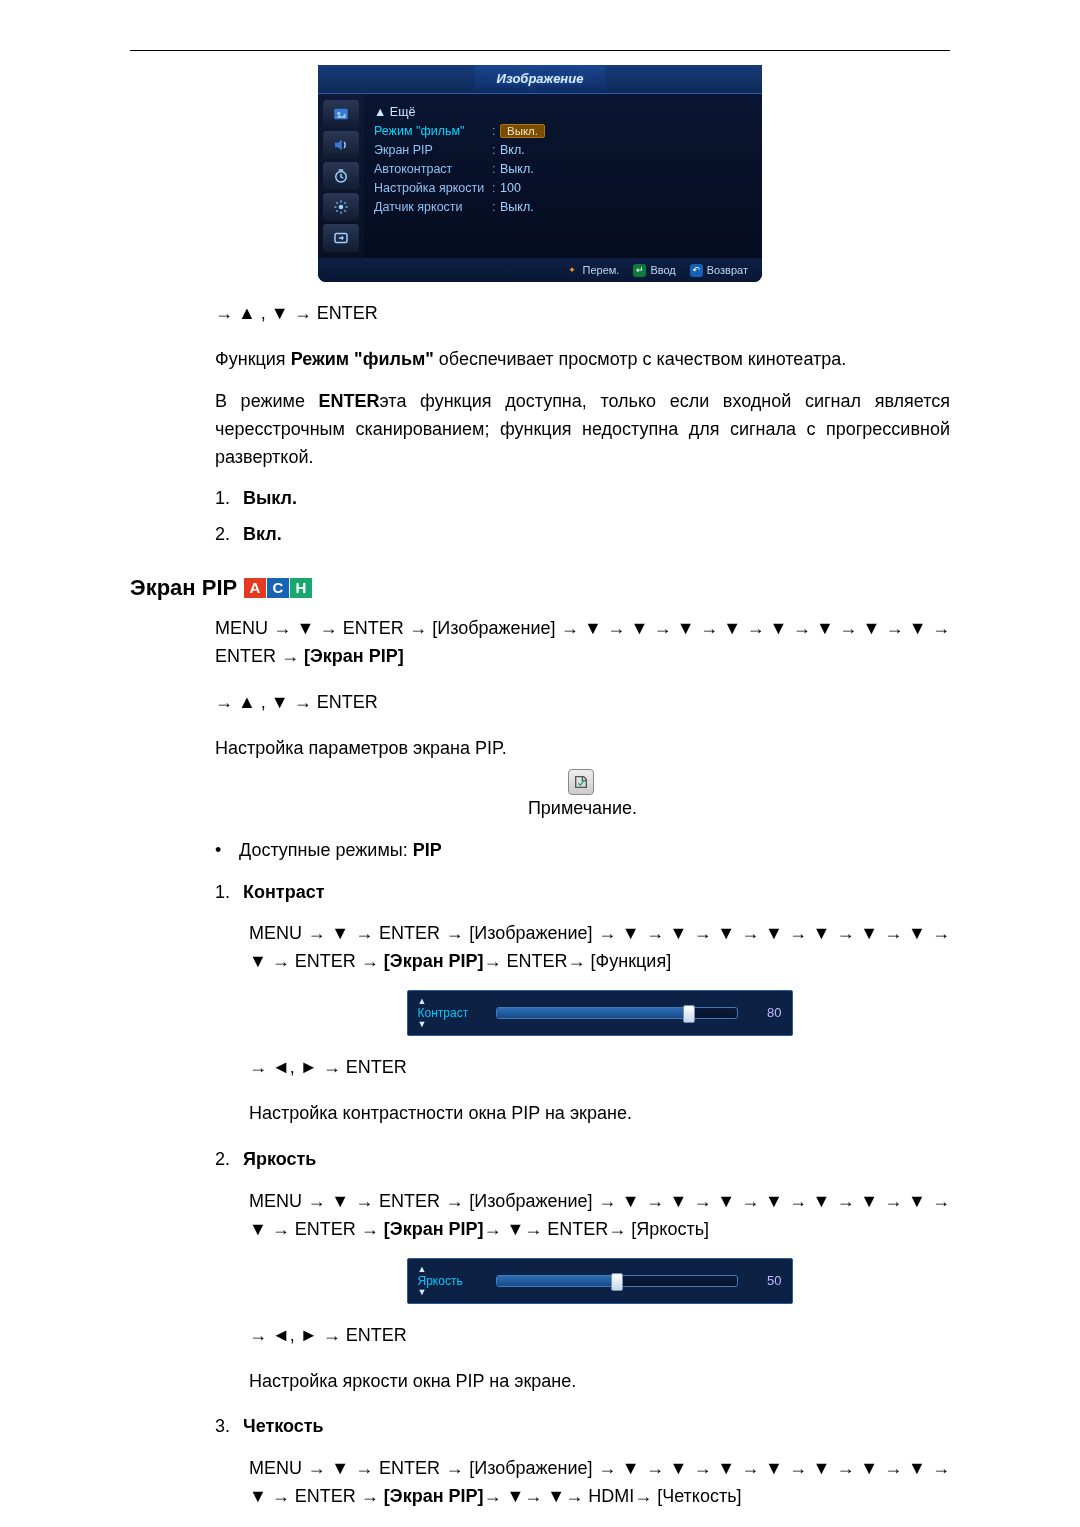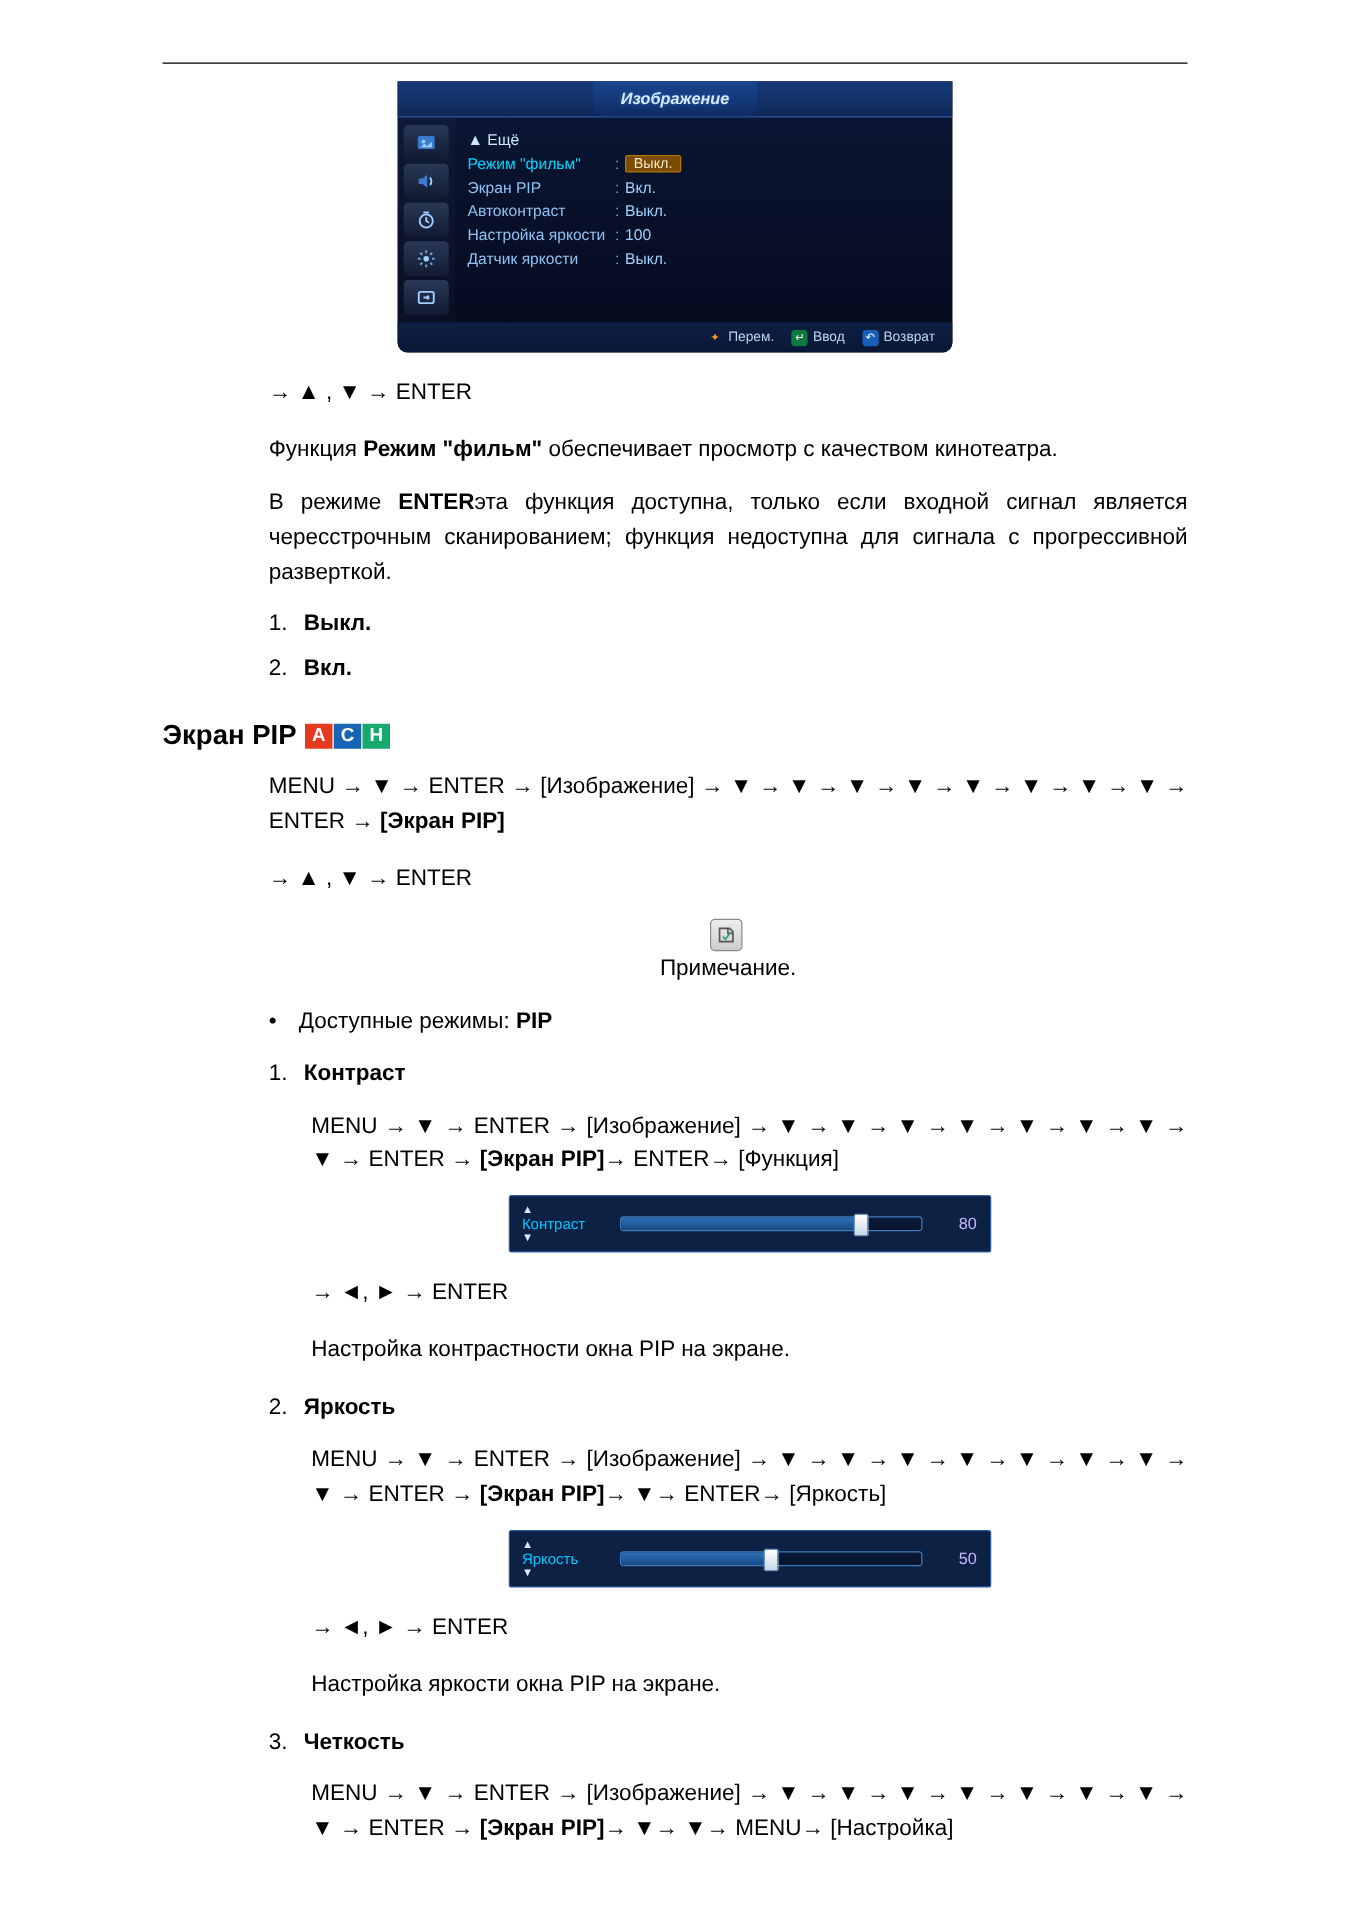--- a/index.html
+++ b/index.html
@@ -170,20 +170,21 @@
   <div class="section-title">
     <span>Экран PIP</span>
     <span class="badge badge-a">A</span><span class="badge badge-c">C</span><span class="badge badge-h">H</span>
   </div>
 
   <div class="body-block">
     <div class="para">
       <span>MENU → ▼ → ENTER → </span><span>[Изображение]</span><span> → ▼ → ▼ → ▼ → ▼ → ▼ → ▼ → ▼ → ▼ → ENTER → </span><span class="bold">[Экран PIP]</span>
     </div>
     <div class="nav-line">→ ▲ , ▼ → ENTER</div>
+    <div>Настройка параметров экрана PIP.</div>
     <div class="note-row">
       <span class="note-icon">
         <svg viewBox="0 0 24 24">
             <path d="M4 4h12l4 4v12H4z" fill="none" stroke="#555" stroke-width="2"></path>
             <path d="M14 4v6h6" fill="none" stroke="#555" stroke-width="2"></path>
             <path d="M8 14l3 3 6-8" fill="none" stroke="#2a7" stroke-width="2"></path>
           </svg>
       </span>
       <span>Примечание.</span>
     </div>
@@ -240,20 +241,20 @@
           </div>
           <div class="nav-line">→ ◄, ► → ENTER</div>
           <div>Настройка яркости окна PIP на экране.</div>
         </div>
       </li>
 
       <li style="margin-top:18px;">
         <span class="num">3.</span><span class="bold">Четкость</span>
         <div class="sub-body">
           <div class="para">
-            <span>MENU → ▼ → ENTER → </span><span>[Изображение]</span><span> → ▼ → ▼ → ▼ → ▼ → ▼ → ▼ → ▼ → ▼ → ENTER → </span><span class="bold">[Экран PIP]</span><span>→ ▼→ ▼→ MENU→ </span><span>[Настройка]</span>
+            <span>MENU → ▼ → ENTER → </span><span>[Изображение]</span><span> → ▼ → ▼ → ▼ → ▼ → ▼ → ▼ → ▼ → ▼ → ENTER → </span><span class="bold">[Экран PIP]</span><span>→ ▼→ ▼→ HDMI→ </span><span>[Четкость]</span>
           </div>
         </div>
       </li>
     </ul>
   </div>
 
 </div>
 
 </body></html>

